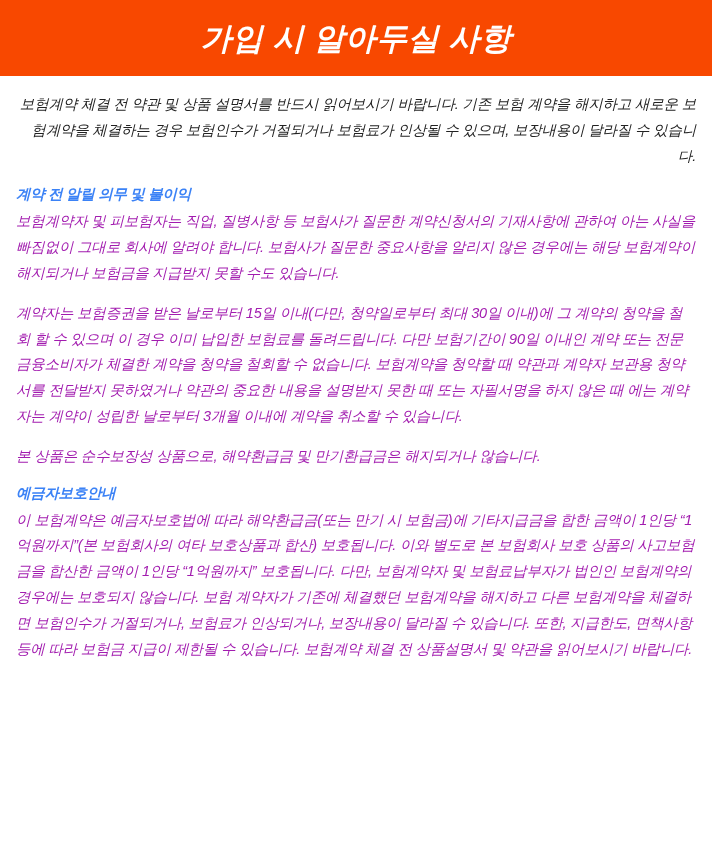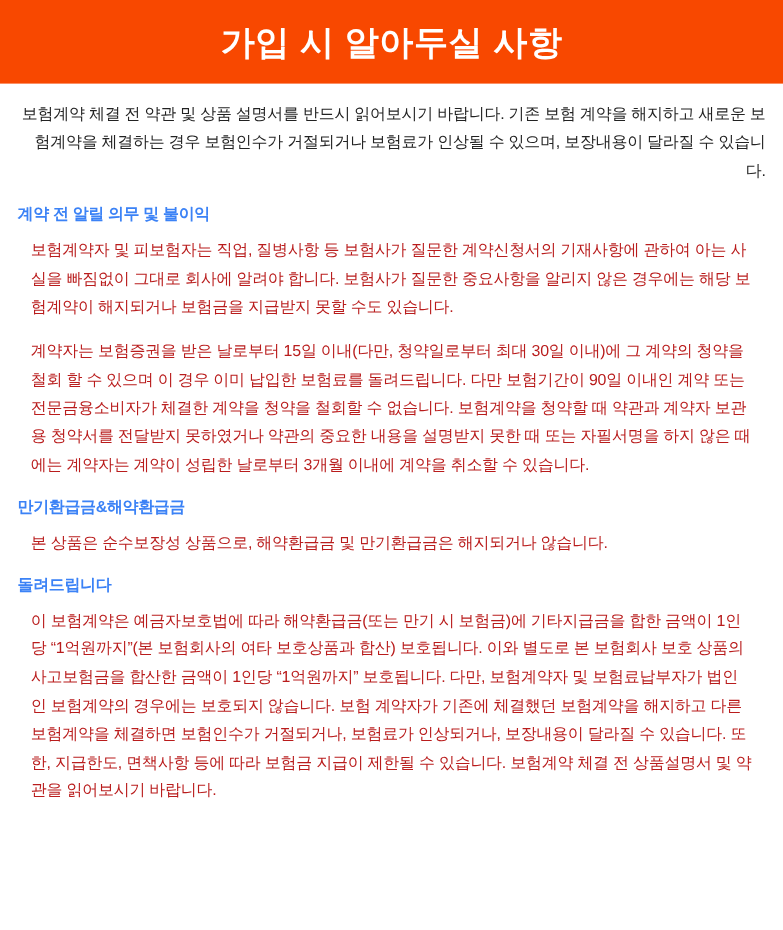--- a/index.html
+++ b/index.html
@@ -12,20 +12,21 @@
     background: #ffffff;
     font-family: "Liberation Sans", "DejaVu Sans", sans-serif;
     color: #1a1a1a;
     overflow: hidden;
   }
   .page {
     width: 712px;
     height: 833px;
     position: relative;
     box-sizing: border-box;
+    font-style: italic;
   }
   .header-banner {
     width: 712px;
     height: 76px;
     background: #f84800;
     display: flex;
     align-items: center;
     justify-content: center;
     box-sizing: border-box;
   }
@@ -55,22 +56,22 @@
   .section-heading {
     font-size: 14.5px;
     font-weight: bold;
     color: #3b82f6;
     margin: 0 0 5px 0;
     letter-spacing: -0.3px;
   }
   .section-body {
     font-size: 14.5px;
     line-height: 1.78;
-    color: #b91c1c;
-    margin: 12px;
+    color: #a21caf;
+    margin: 0;
     letter-spacing: -0.2px;
   }
   .section:last-child {
     margin-bottom: 0;
   }
 </style>
 </head>
 <body>
 
 <div class="page">
@@ -86,23 +87,22 @@
     <div class="section">
       <h3 class="section-heading">계약 전 알릴 의무 및 불이익</h3>
       <p class="section-body">보험계약자 및 피보험자는 직업, 질병사항 등 보험사가 질문한 계약신청서의 기재사항에 관하여 아는 사실을 빠짐없이 그대로 회사에 알려야 합니다. 보험사가 질문한 중요사항을 알리지 않은 경우에는 해당 보험계약이 해지되거나 보험금을 지급받지 못할 수도 있습니다.</p>
     </div>
 
     <div class="section">
       <p class="section-body">계약자는 보험증권을 받은 날로부터 15일 이내(다만, 청약일로부터 최대 30일 이내)에 그 계약의 청약을 철회 할 수 있으며 이 경우 이미 납입한 보험료를 돌려드립니다. 다만 보험기간이 90일 이내인 계약 또는 전문금융소비자가 체결한 계약을 청약을 철회할 수 없습니다. 보험계약을 청약할 때 약관과 계약자 보관용 청약서를 전달받지 못하였거나 약관의 중요한 내용을 설명받지 못한 때 또는 자필서명을 하지 않은 때 에는 계약자는 계약이 성립한 날로부터 3개월 이내에 계약을 취소할 수 있습니다.</p>
     </div>
 
     <div class="section">
-      <h3 class="section-heading">만기환급금&amp;해약환급금</h3>
       <p class="section-body">본 상품은 순수보장성 상품으로, 해약환급금 및 만기환급금은 해지되거나 않습니다.</p>
     </div>
 
     <div class="section">
-      <h3 class="section-heading">돌려드립니다</h3>
+      <h3 class="section-heading">예금자보호안내</h3>
       <p class="section-body">이 보험계약은 예금자보호법에 따라 해약환급금(또는 만기 시 보험금)에 기타지급금을 합한 금액이 1인당 “1억원까지”(본 보험회사의 여타 보호상품과 합산) 보호됩니다. 이와 별도로 본 보험회사 보호 상품의 사고보험금을 합산한 금액이 1인당 “1억원까지” 보호됩니다. 다만, 보험계약자 및 보험료납부자가 법인인 보험계약의 경우에는 보호되지 않습니다. 보험 계약자가 기존에 체결했던 보험계약을 해지하고 다른 보험계약을 체결하면 보험인수가 거절되거나, 보험료가 인상되거나, 보장내용이 달라질 수 있습니다. 또한, 지급한도, 면책사항 등에 따라 보험금 지급이 제한될 수 있습니다. 보험계약 체결 전 상품설명서 및 약관을 읽어보시기 바랍니다.</p>
     </div>
 
   </div>
 </div>
 
 </body></html>

